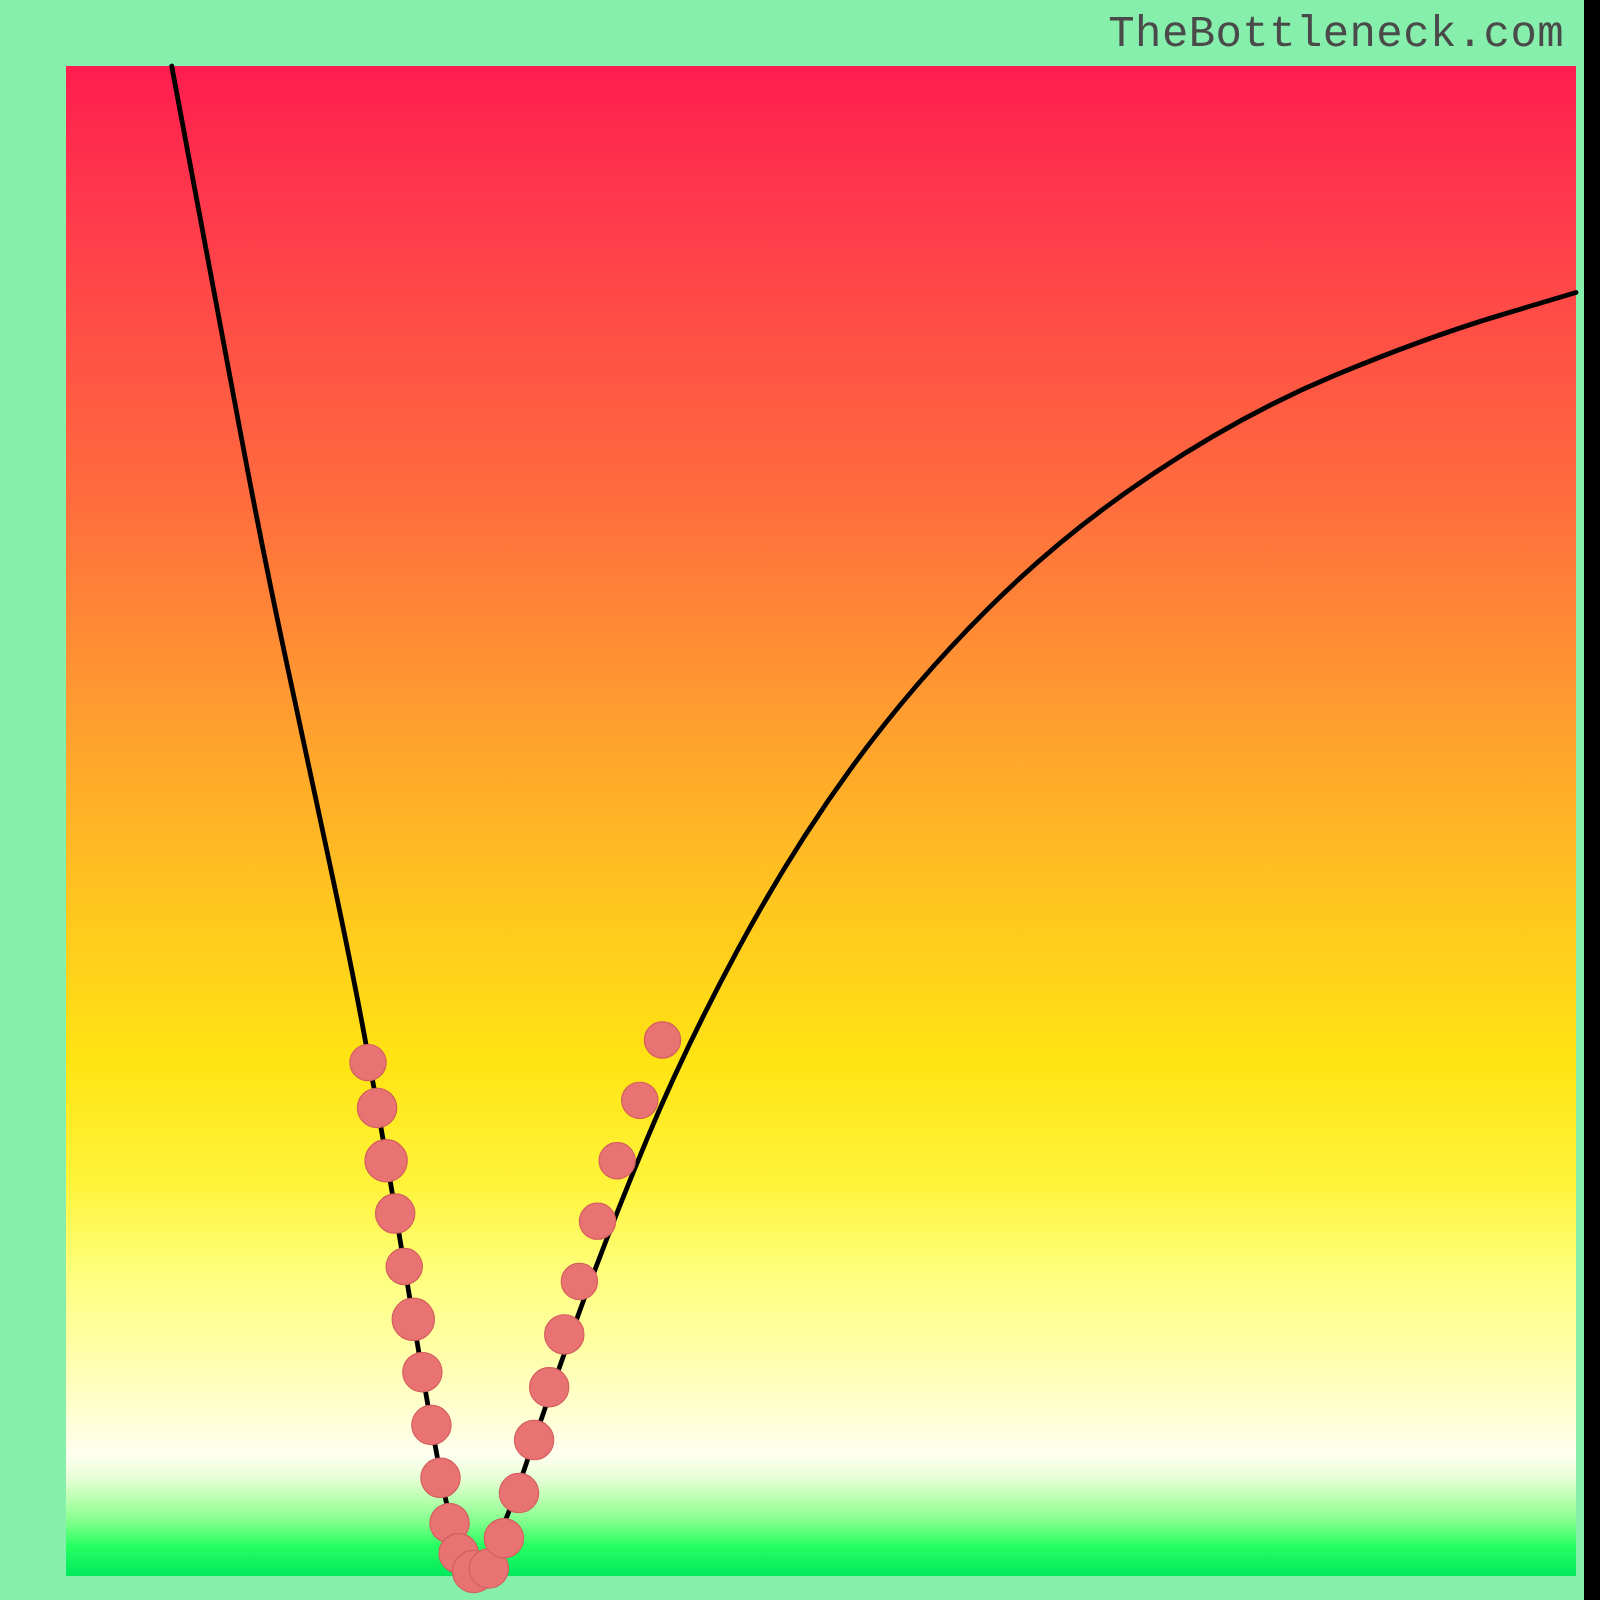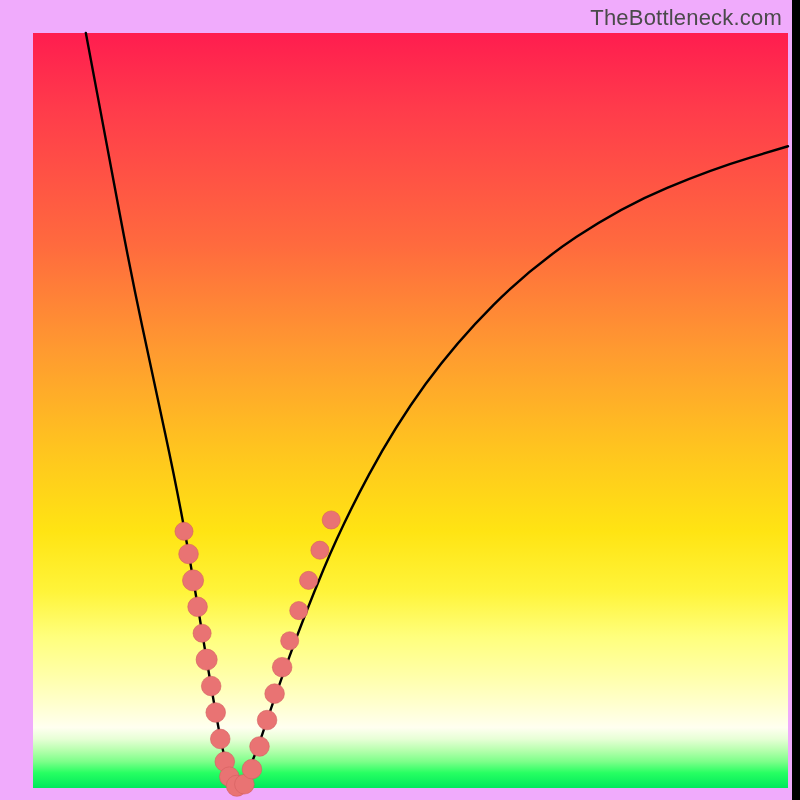--- a/index.html
+++ b/index.html
@@ -8,21 +8,22 @@
     width: 800px;
     height: 800px;
     overflow: hidden;
     background: #000;
     font-family: Arial, Helvetica, sans-serif;
   }
   .outer {
     position: relative;
     width: 792px;
     height: 800px;
-    background: #f0abfc;
+    background: #86efac;
+    font-family: Liberation Mono, monospace;
   }
   .plot {
     position: absolute;
     left: 33px;
     top: 33px;
     width: 755px;
     height: 755px;
     
     background: linear-gradient(
       to bottom,

